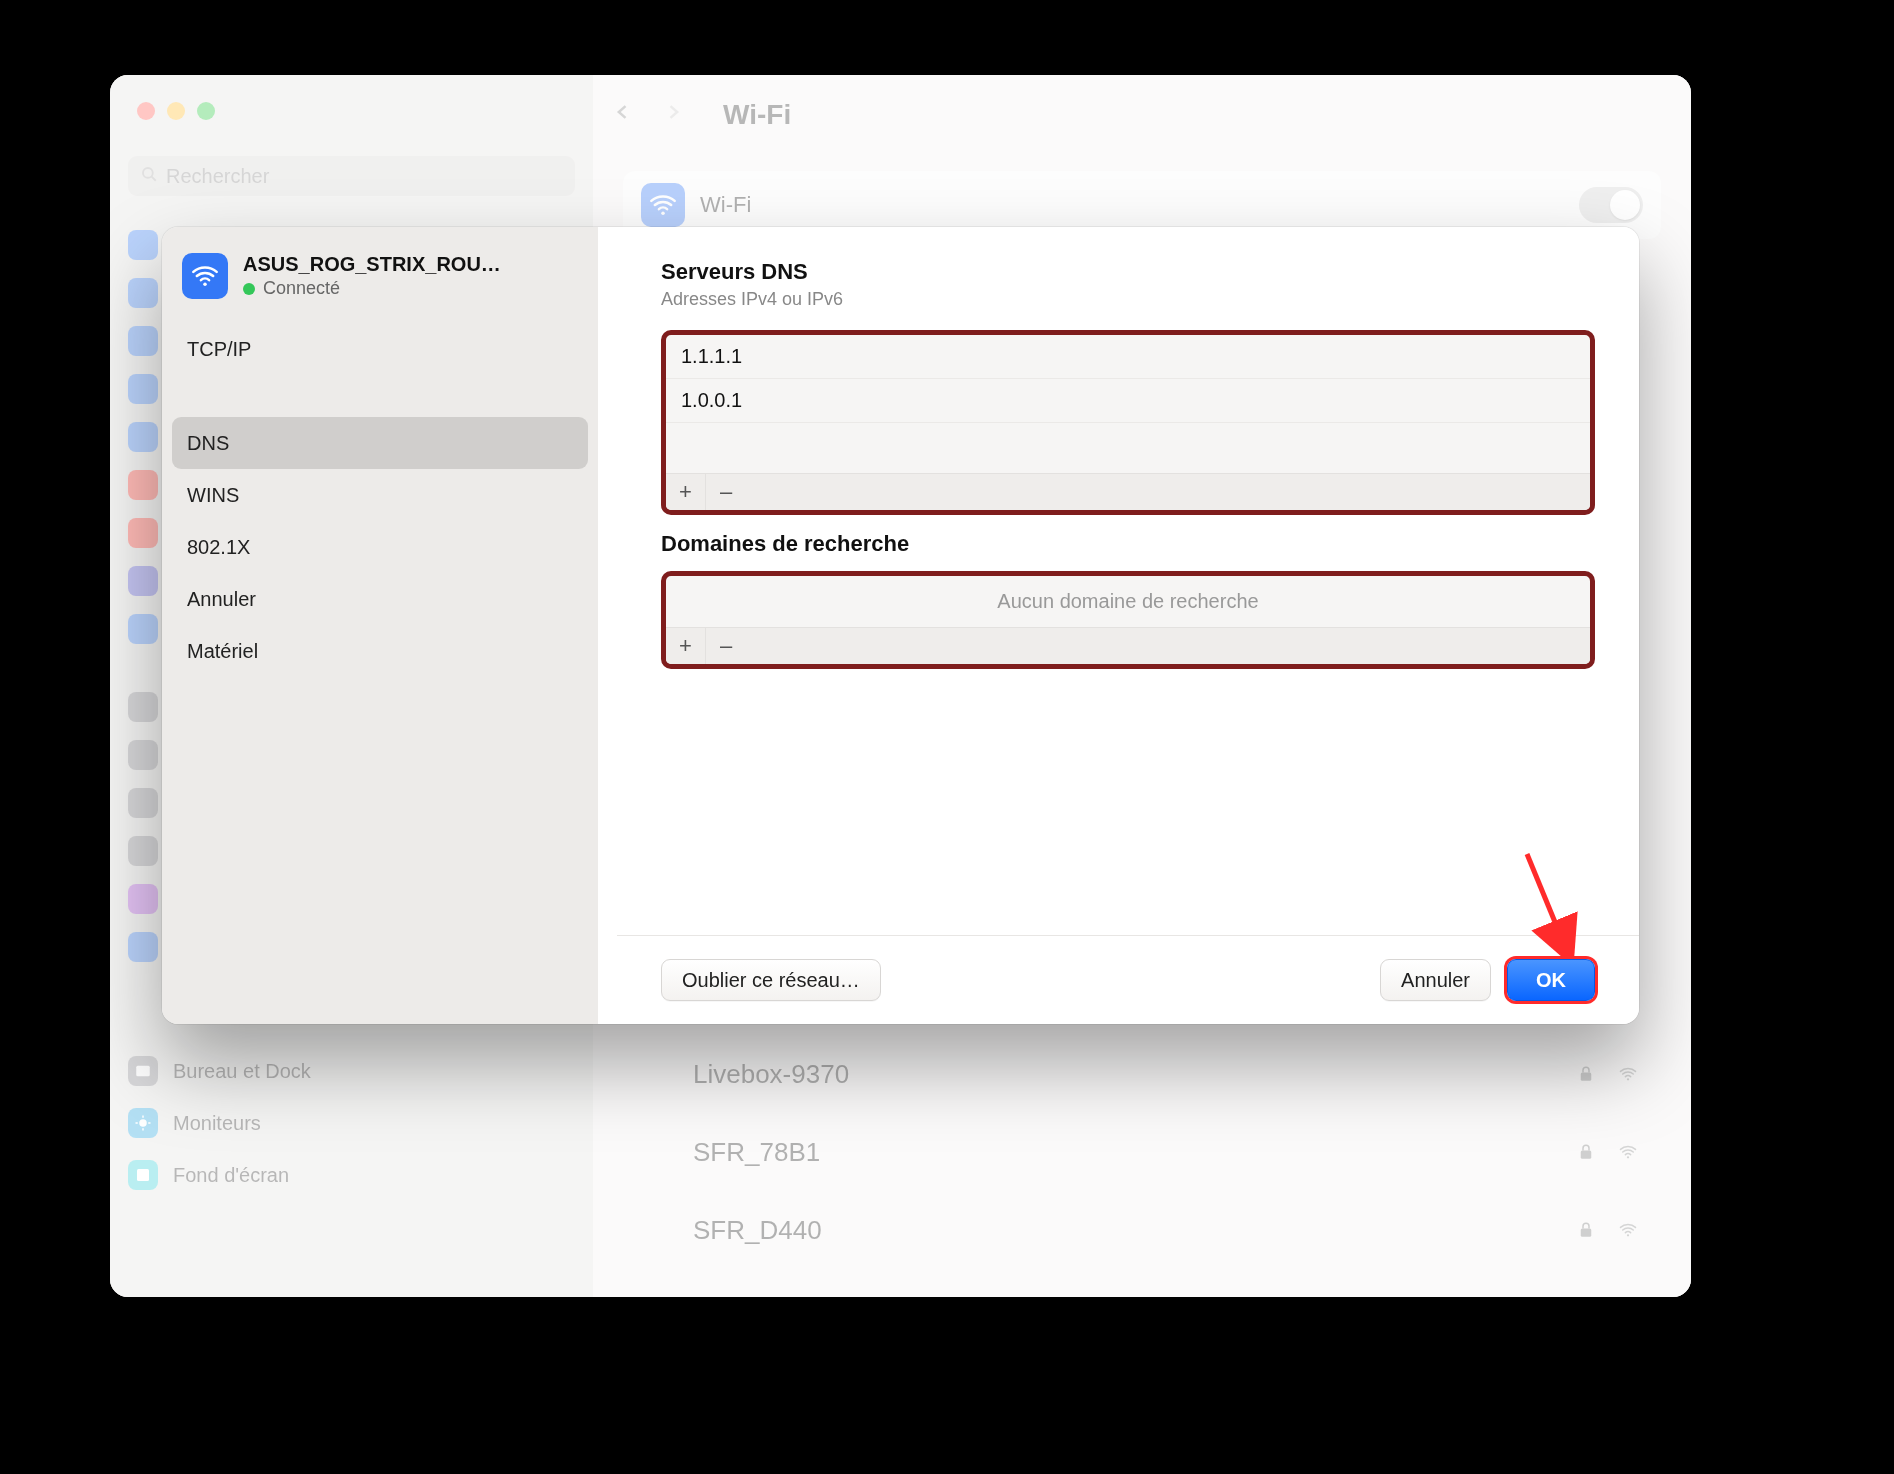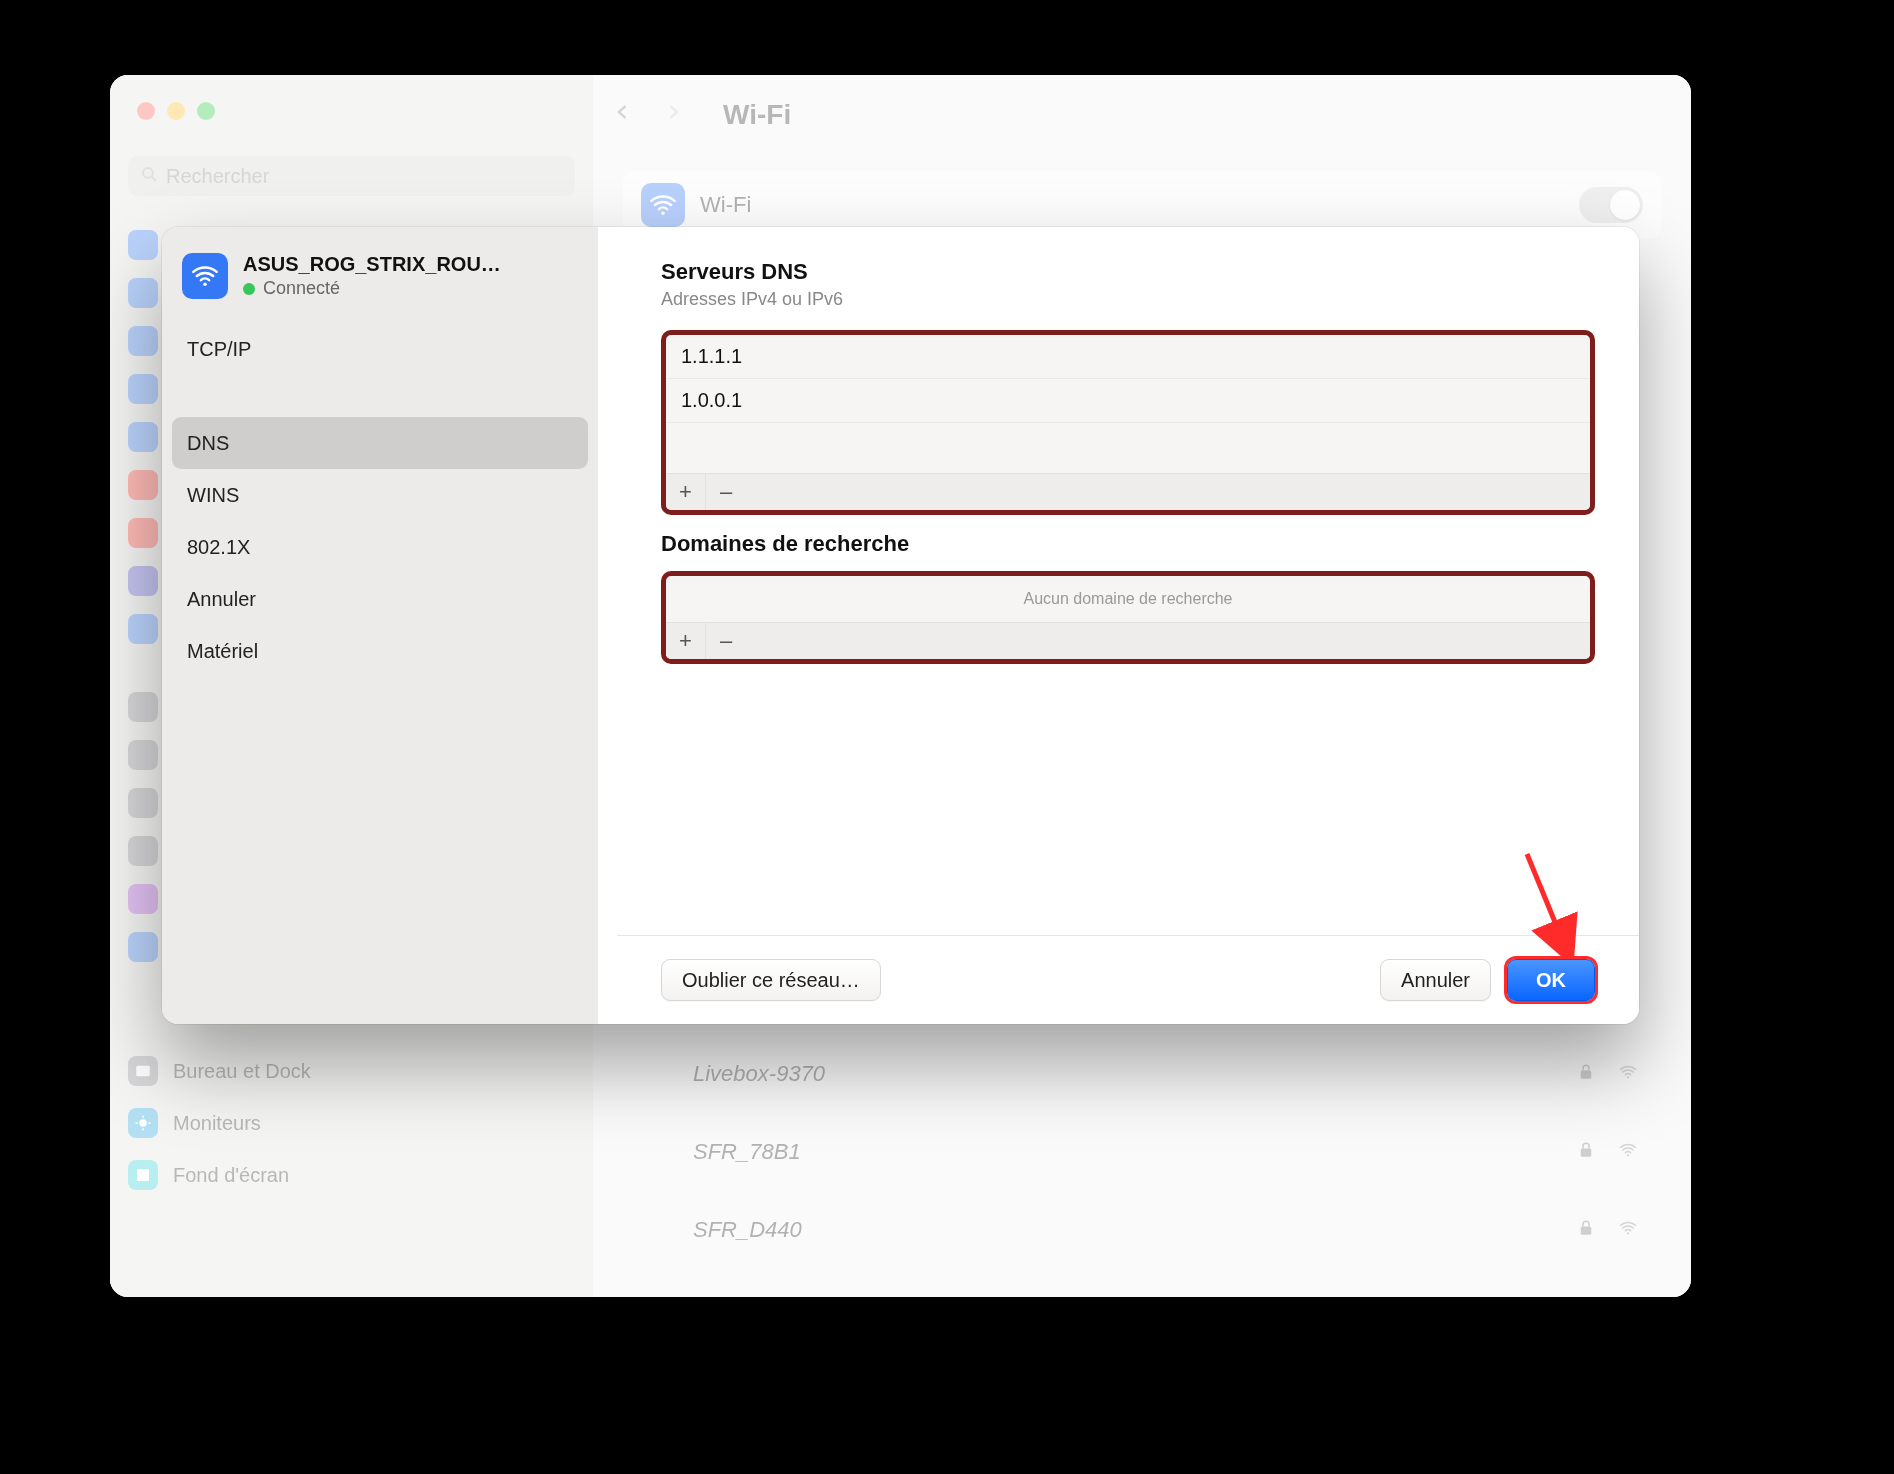--- a/index.html
+++ b/index.html
@@ -131,23 +131,22 @@
   }
   .net-list {
     position:absolute;
     top: 960px;
     left:30px; right:30px;
     border-radius:12px;
   }
   .net-row {
     height:78px; display:flex; align-items:center;
     padding: 0 22px;
-    font-size:22px;
+    font-size:26px;
     color:#222;
-    font-style:italic;
   }
   .net-row .trail { margin-left:auto; display:flex; gap:22px; color:#777; }
   
   
   .overlay {
     position:absolute; inset:0;
     background: rgba(255,255,255,0.65);
   }
 
   
@@ -213,21 +212,21 @@
     padding: 10px 15px;
     font-size:20px;
     color:#111;
     border-bottom:1px solid #ebe9e7;
   }
   .listbox .row:last-of-type { border-bottom:none; }
   .listbox .empty {
     padding: 14px 15px;
     color:#999;
     text-align:center;
-    font-size:16px;
+    font-size:20px;
   }
   .addremove {
     display:flex;
     background:#efedeb;
     border-top:1px solid #e3e1df;
   }
   .addremove button {
     width:40px; height:36px;
     border:none; background:transparent;
     font-size:22px; color:#555;

